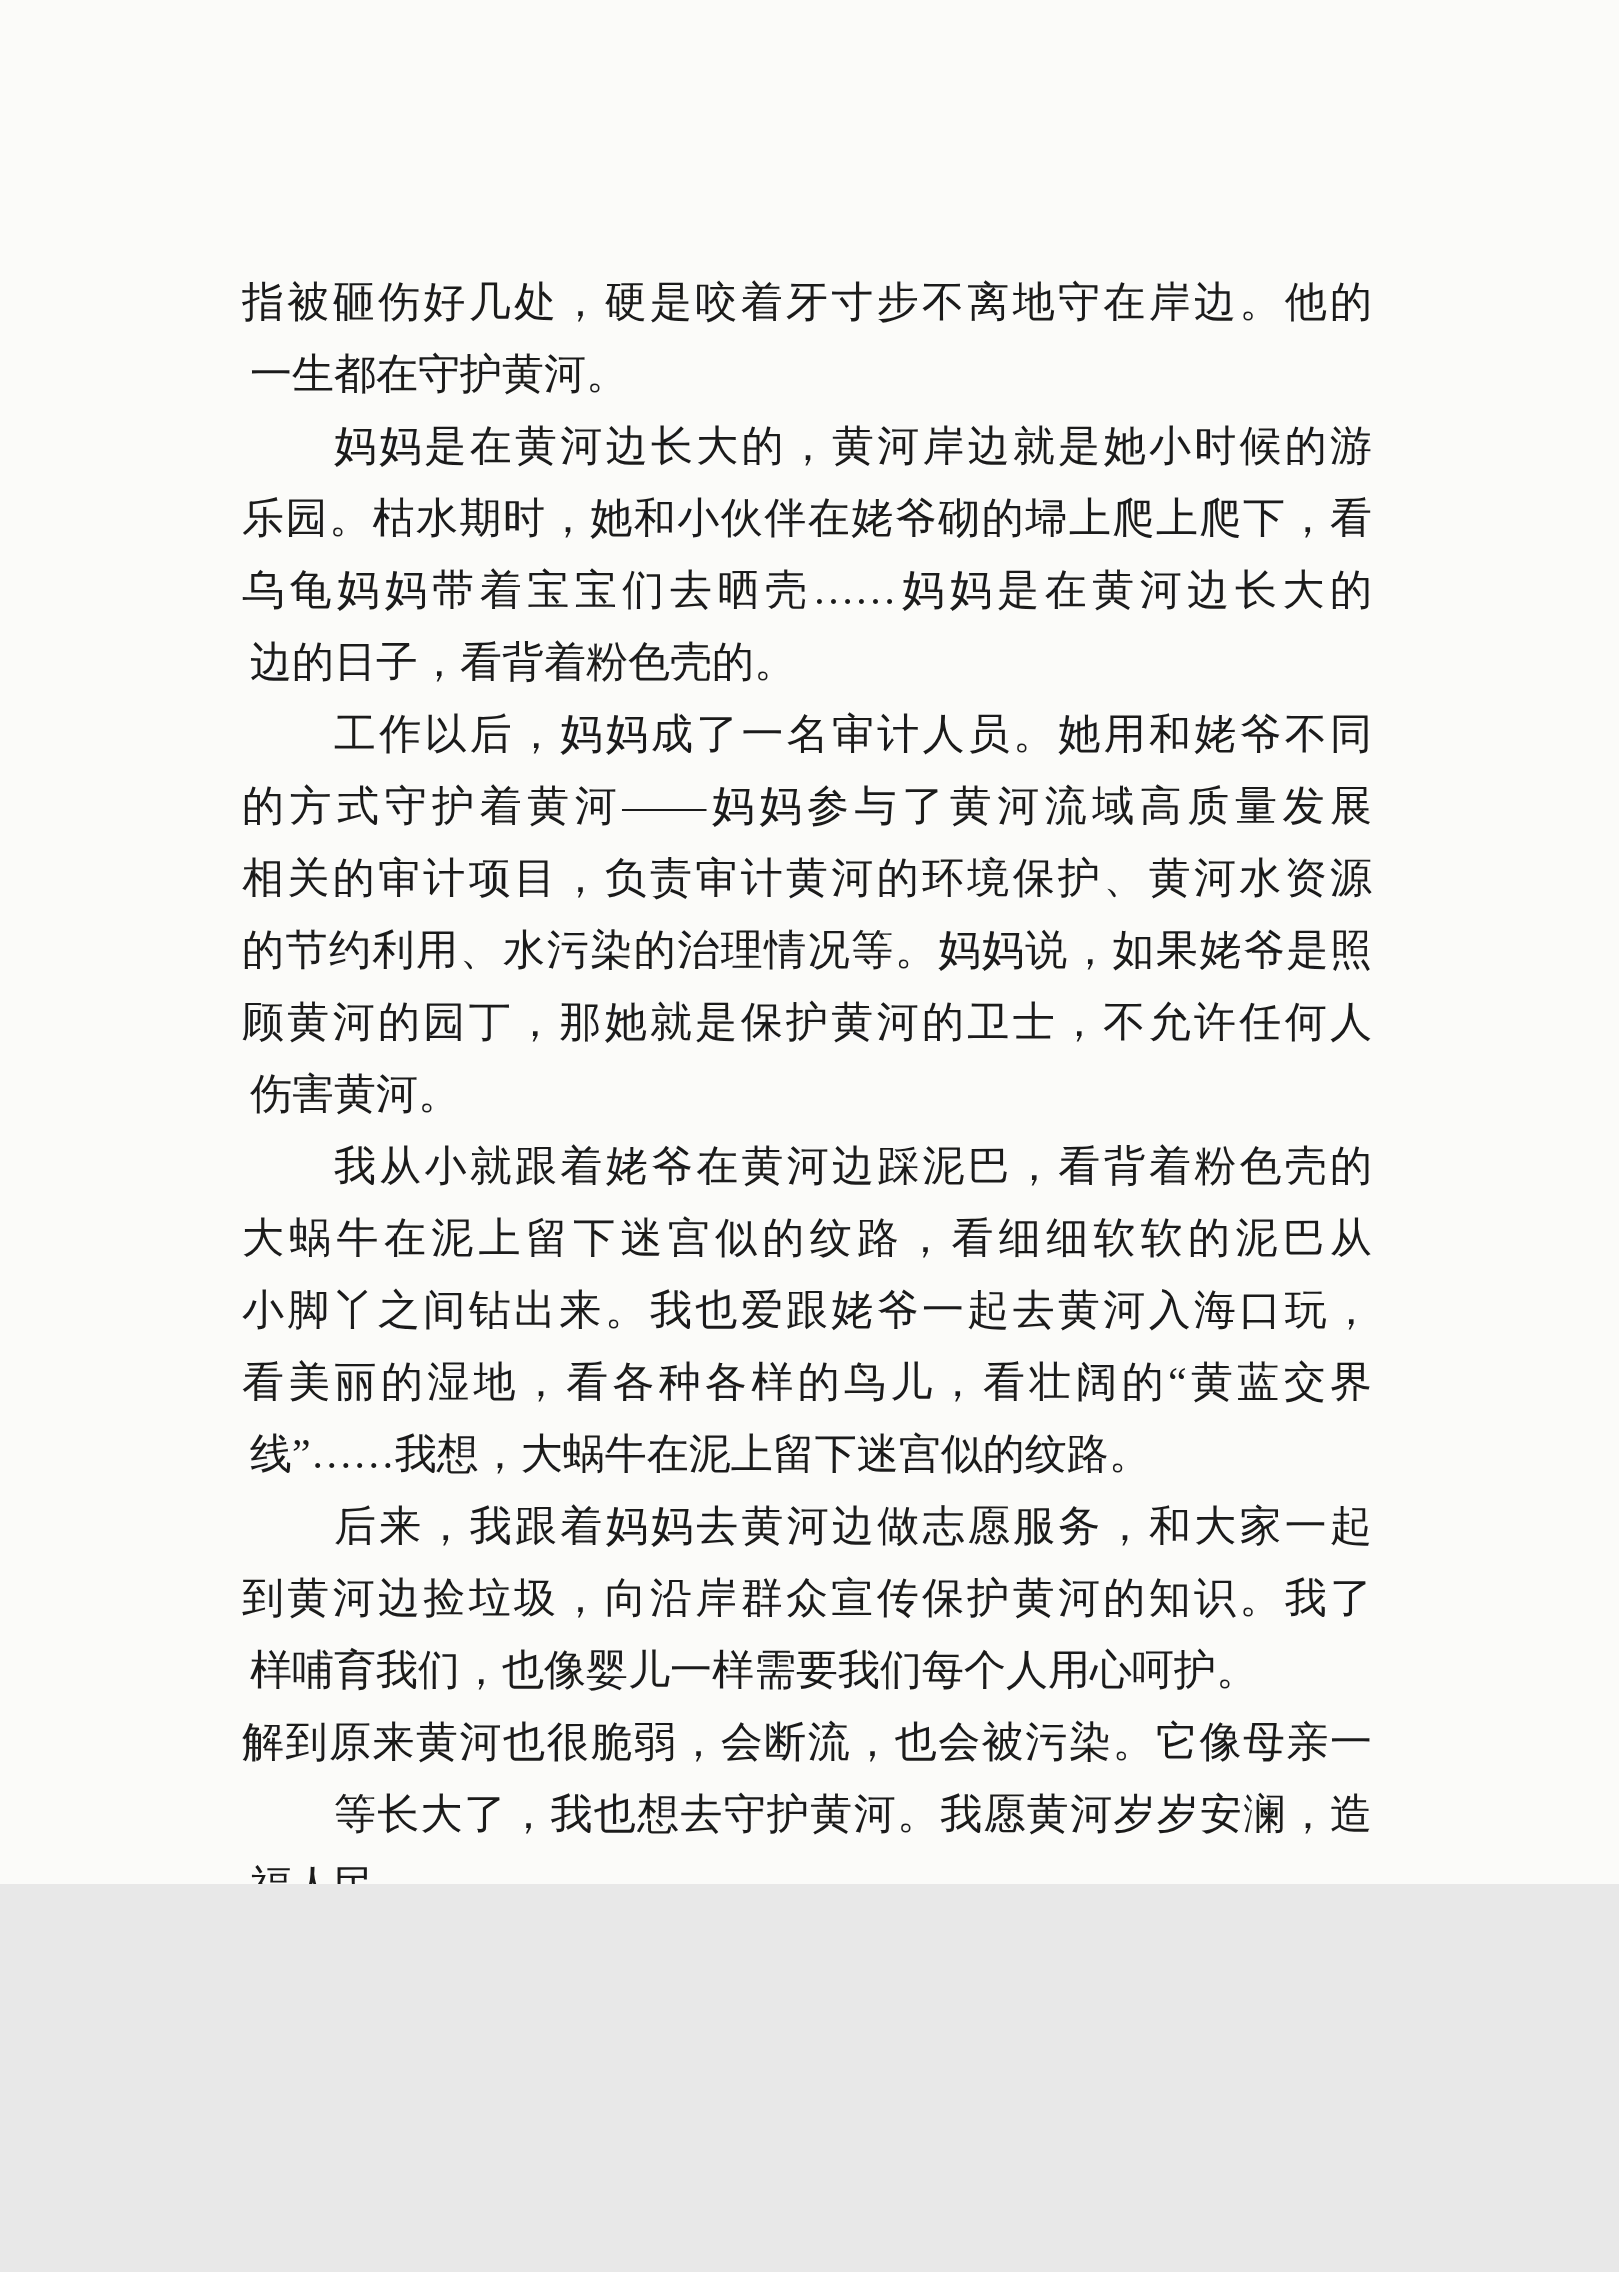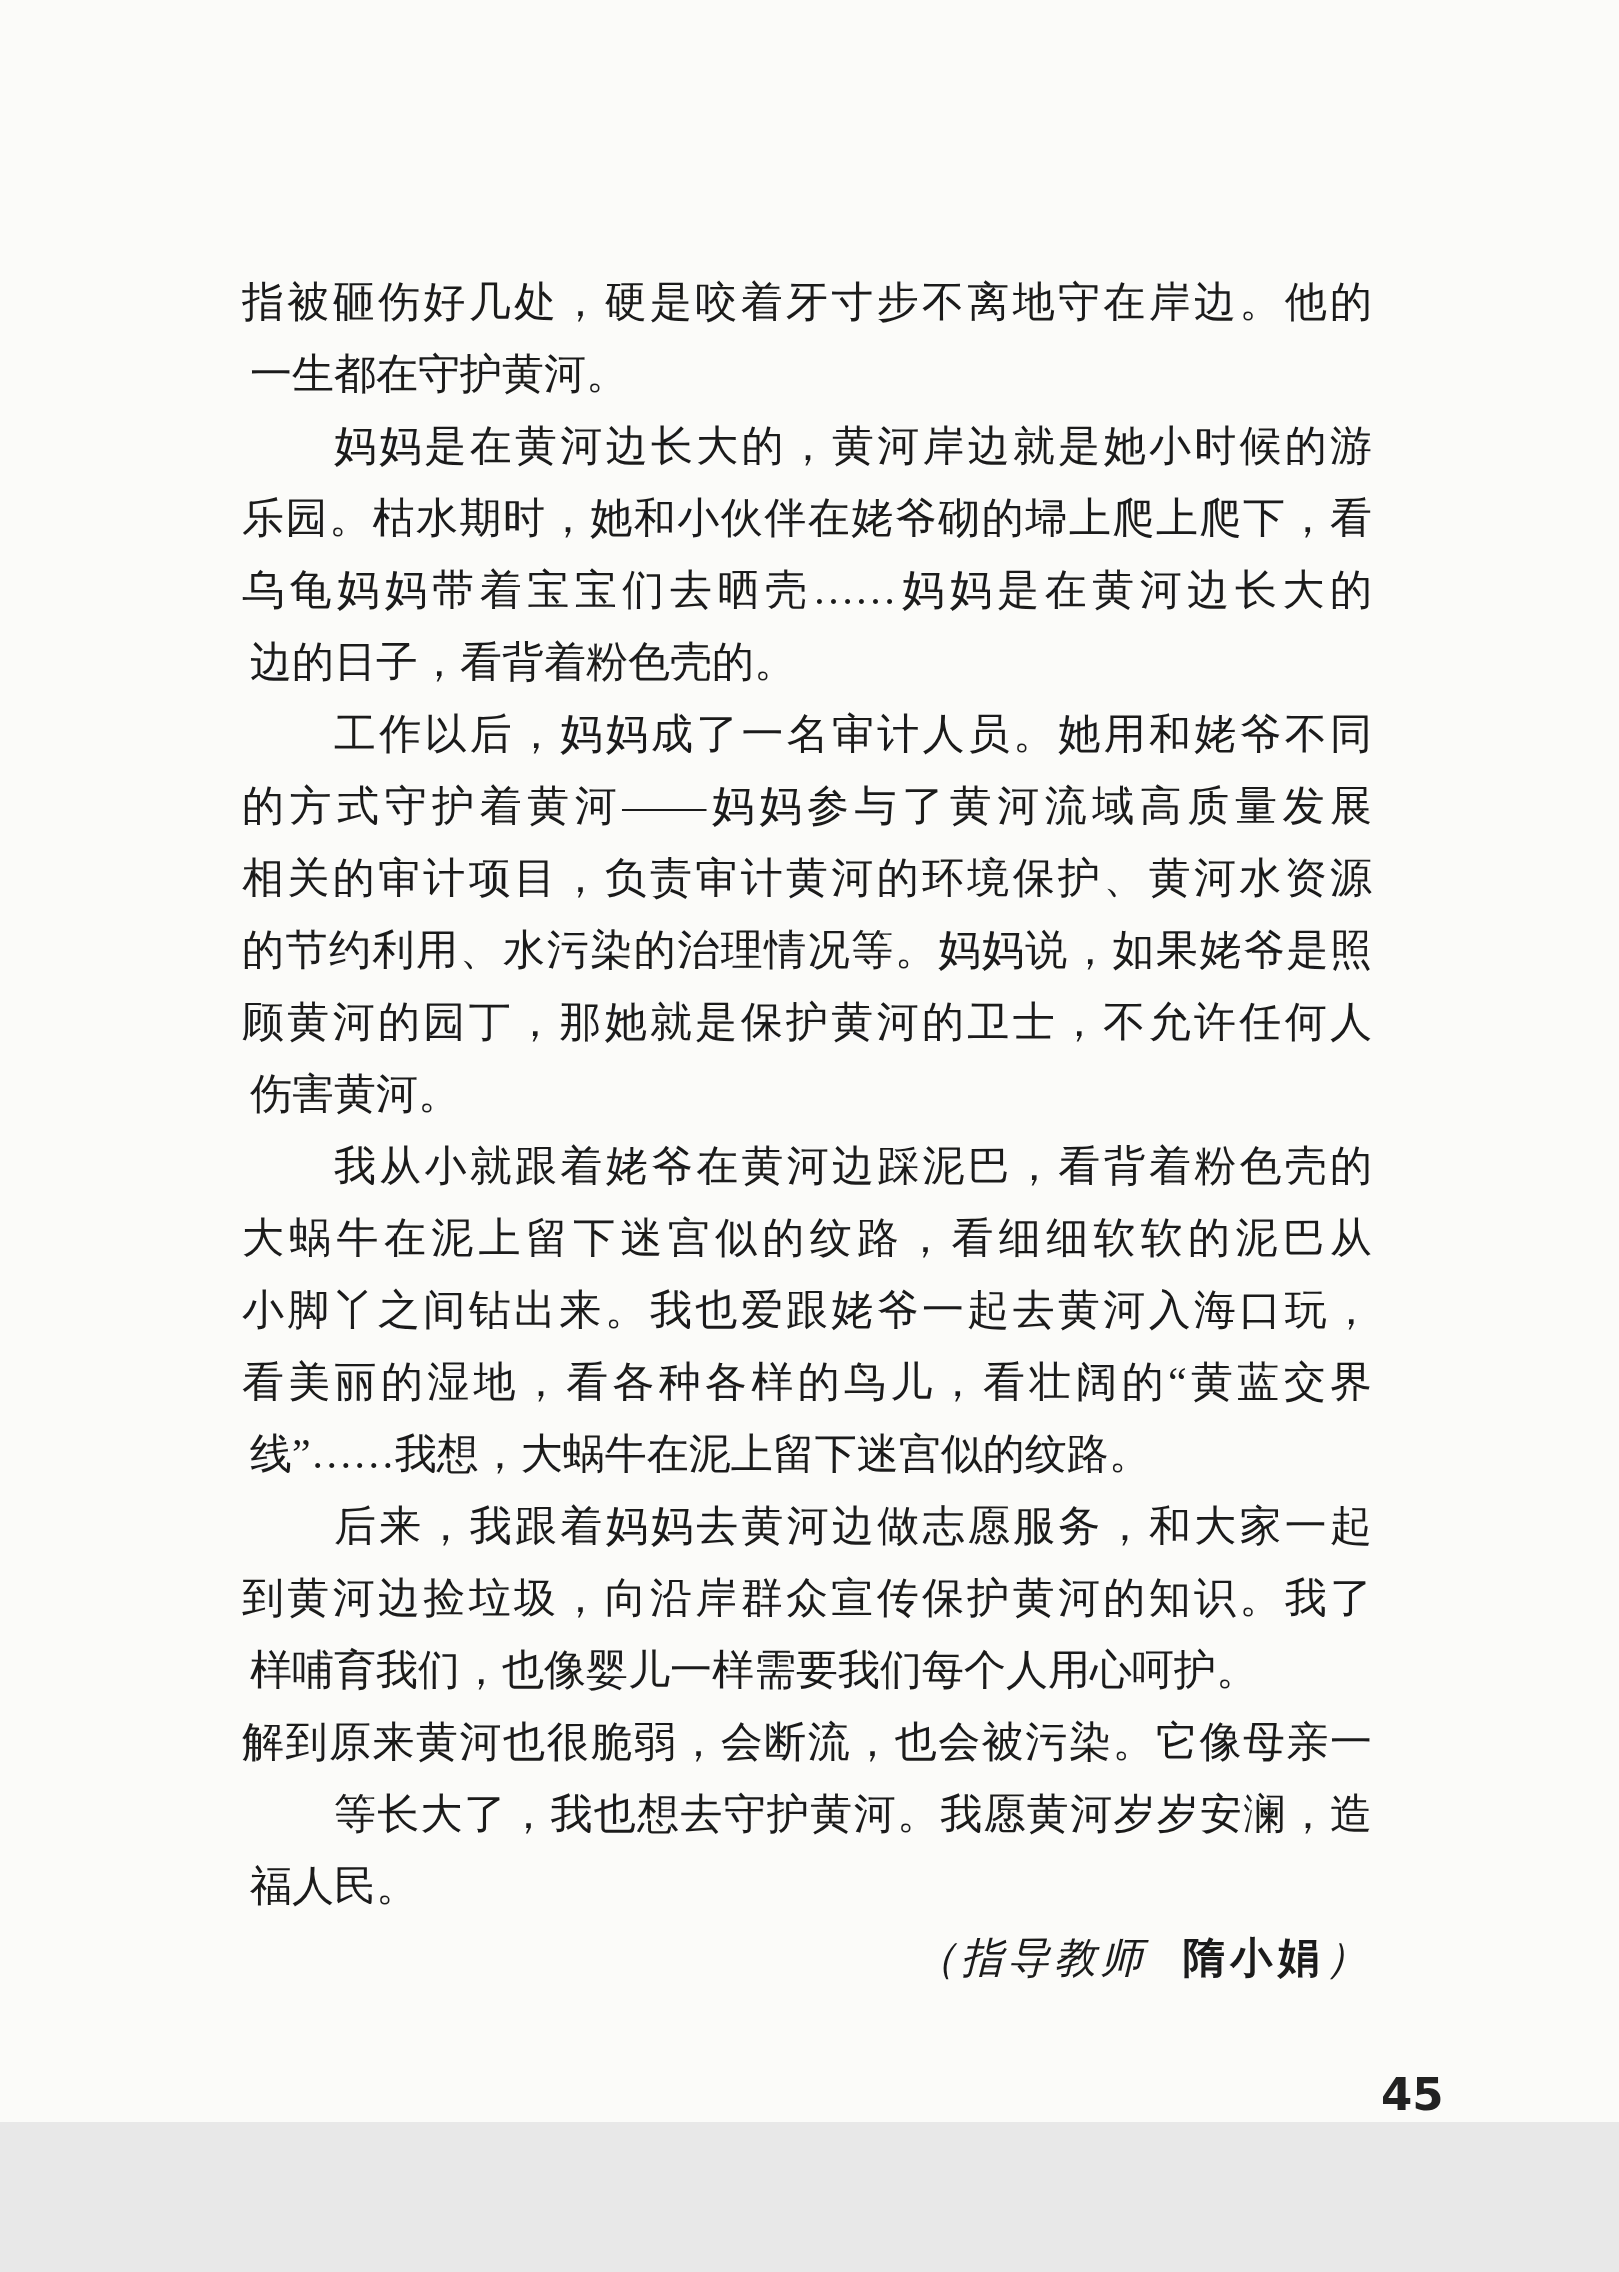--- a/index.html
+++ b/index.html
@@ -3,21 +3,21 @@
 <meta charset="utf-8">
 <style>
   html, body {
     margin: 0;
     padding: 0;
     background: #e8e8e8;
   }
   .page {
     position: relative;
     width: 1620px;
-    height: 2122px;
+    height: 1884px;
     margin: 0 auto;
     background: #fbfbf9;
     color: #1b1b1b;
     overflow: hidden;
     font-family: "Liberation Serif", "DejaVu Serif", serif;
   }
   .text-block {
     position: absolute;
     left: 242px;
     top: 266px;

